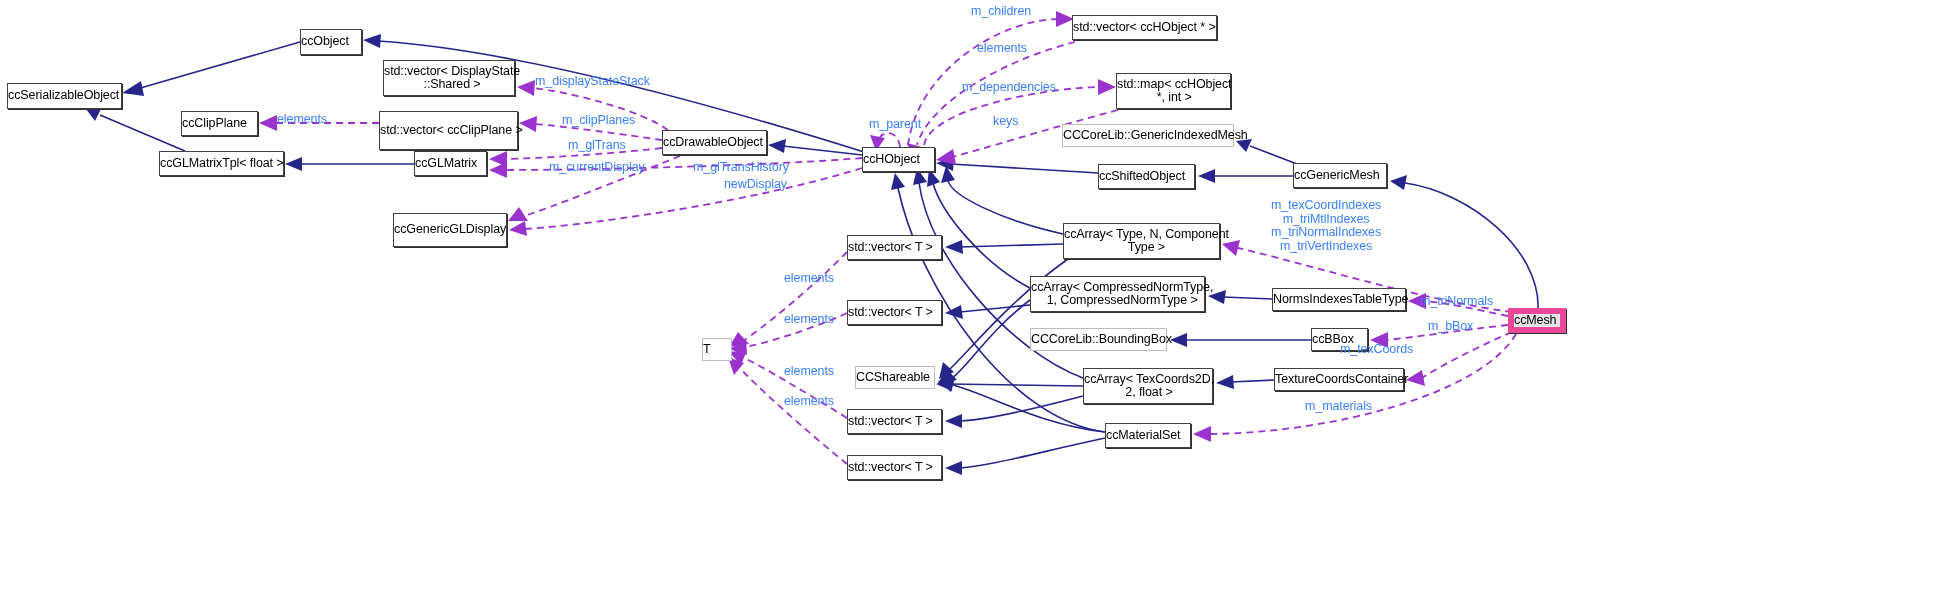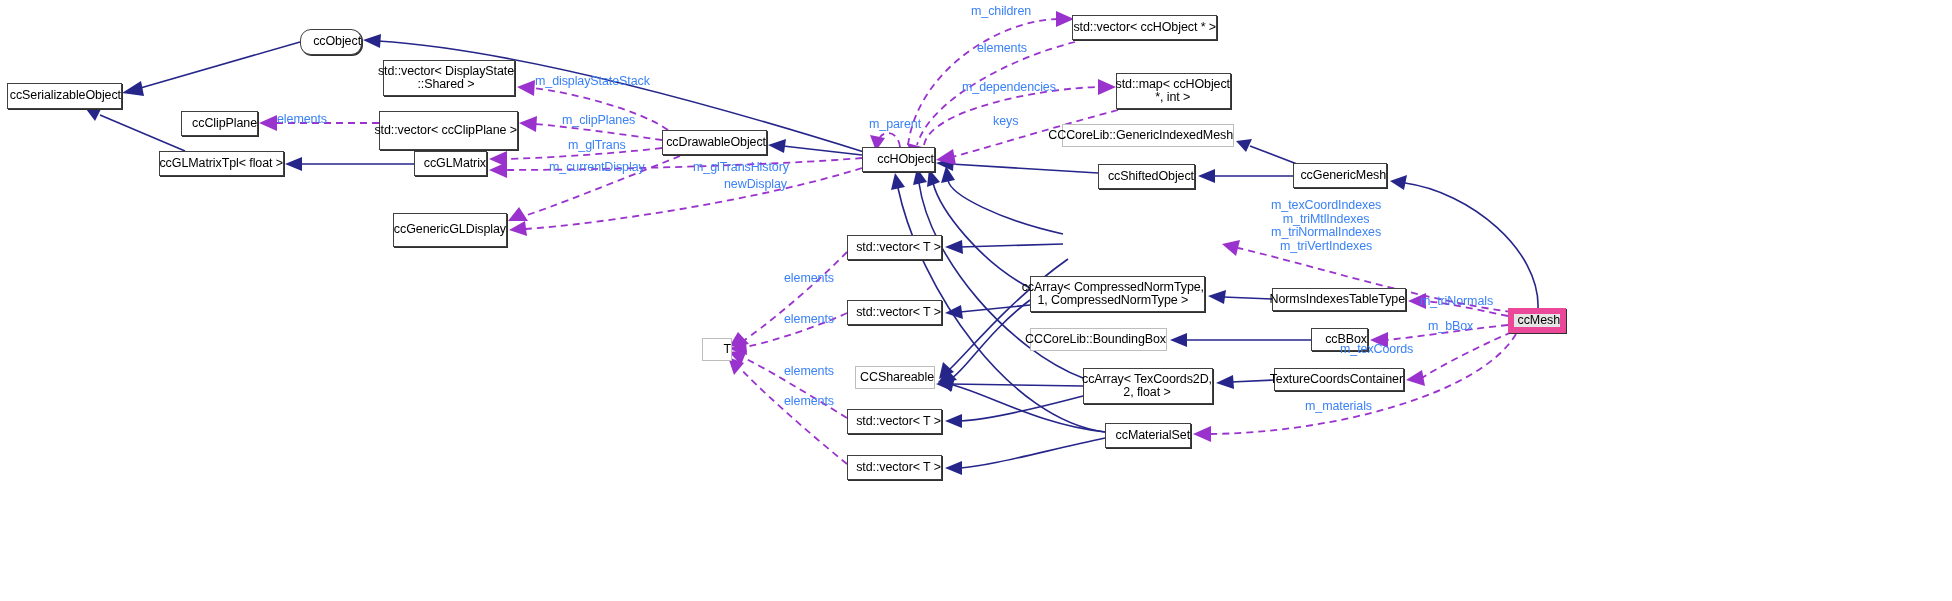--- a/index.html
+++ b/index.html
@@ -36,21 +36,21 @@
   .arrow-inherit { fill: #25258a; stroke: none; }
   .arrow-usage { fill: #9a32cd; stroke: none; }
 
   .node {
     position: absolute;
     box-sizing: border-box;
     background: #ffffff;
     border: 1px solid #404040;
     display: flex;
     align-items: center;
-    justify-content: flex-end;
+    justify-content: flex-start;
     text-align: center;
     color: #000000;
     font-size: 12.5px;
     line-height: 13.5px;
     letter-spacing: -0.1px;
     white-space: pre;
     box-shadow: 1px 1px 0 0 #303030;
   }
   .node.light {
     border: 1px solid #bdbdbd;
@@ -299,37 +299,39 @@
     </g>
 
     <g>
       <path class="edge-usage" d="M847,464 C805,430 755,385 740,368"></path>
       <polygon class="arrow-usage" points="728,357 744,363 734,375"></polygon>
     </g>
 
   </svg>
 
   <div class="node" style="left:7px;top:83px;width:115px;height:26px;"><span>ccSerializableObject</span></div>
-  <div class="node" style="left:300px;top:29px;width:62px;height:26px;border-radius:11px;"><span>ccObject</span></div>
+  <div class="node" style="left:300px;top:29px;width:62px;height:26px;"><span>ccObject</span></div>
   <div class="node" style="left:383px;top:60px;width:132px;height:36px;"><span>std::vector&lt; DisplayState
 ::Shared &gt;</span></div>
   <div class="node" style="left:181px;top:111px;width:77px;height:25px;"><span>ccClipPlane</span></div>
   <div class="node" style="left:379px;top:111px;width:139px;height:39px;"><span>std::vector&lt; ccClipPlane &gt;</span></div>
   <div class="node" style="left:159px;top:151px;width:125px;height:25px;"><span>ccGLMatrixTpl&lt; float &gt;</span></div>
   <div class="node" style="left:414px;top:151px;width:73px;height:25px;"><span>ccGLMatrix</span></div>
   <div class="node" style="left:393px;top:213px;width:114px;height:34px;"><span>ccGenericGLDisplay</span></div>
   <div class="node" style="left:662px;top:130px;width:105px;height:25px;"><span>ccDrawableObject</span></div>
   <div class="node" style="left:862px;top:147px;width:73px;height:25px;"><span>ccHObject</span></div>
   <div class="node" style="left:1072px;top:15px;width:145px;height:25px;"><span>std::vector&lt; ccHObject * &gt;</span></div>
   <div class="node" style="left:1116px;top:73px;width:115px;height:36px;"><span>std::map&lt; ccHObject
 *, int &gt;</span></div>
   <div class="node light" style="left:1062px;top:124px;width:172px;height:23px;"><span>CCCoreLib::GenericIndexedMesh</span></div>
   <div class="node" style="left:1098px;top:164px;width:97px;height:25px;"><span>ccShiftedObject</span></div>
   <div class="node" style="left:1293px;top:163px;width:94px;height:25px;"><span>ccGenericMesh</span></div>
   <div class="node" style="left:847px;top:235px;width:95px;height:25px;"><span>std::vector&lt; T &gt;</span></div>
+  <div class="node" style="left:1063px;top:223px;width:157px;height:36px;"><span>ccArray&lt; Type, N, Component
+Type &gt;</span></div>
   <div class="node" style="left:847px;top:300px;width:95px;height:25px;"><span>std::vector&lt; T &gt;</span></div>
   <div class="node" style="left:1030px;top:276px;width:175px;height:36px;"><span>ccArray&lt; CompressedNormType,
 1, CompressedNormType &gt;</span></div>
   <div class="node" style="left:1272px;top:288px;width:134px;height:23px;"><span>NormsIndexesTableType</span></div>
   <div class="node light" style="left:702px;top:338px;width:30px;height:23px;"><span>T</span></div>
   <div class="node light" style="left:1030px;top:328px;width:137px;height:23px;"><span>CCCoreLib::BoundingBox</span></div>
   <div class="node" style="left:1311px;top:328px;width:57px;height:23px;"><span>ccBBox</span></div>
   <div class="node light" style="left:855px;top:366px;width:80px;height:23px;"><span>CCShareable</span></div>
   <div class="node" style="left:1083px;top:368px;width:130px;height:36px;"><span>ccArray&lt; TexCoords2D,
 2, float &gt;</span></div>

